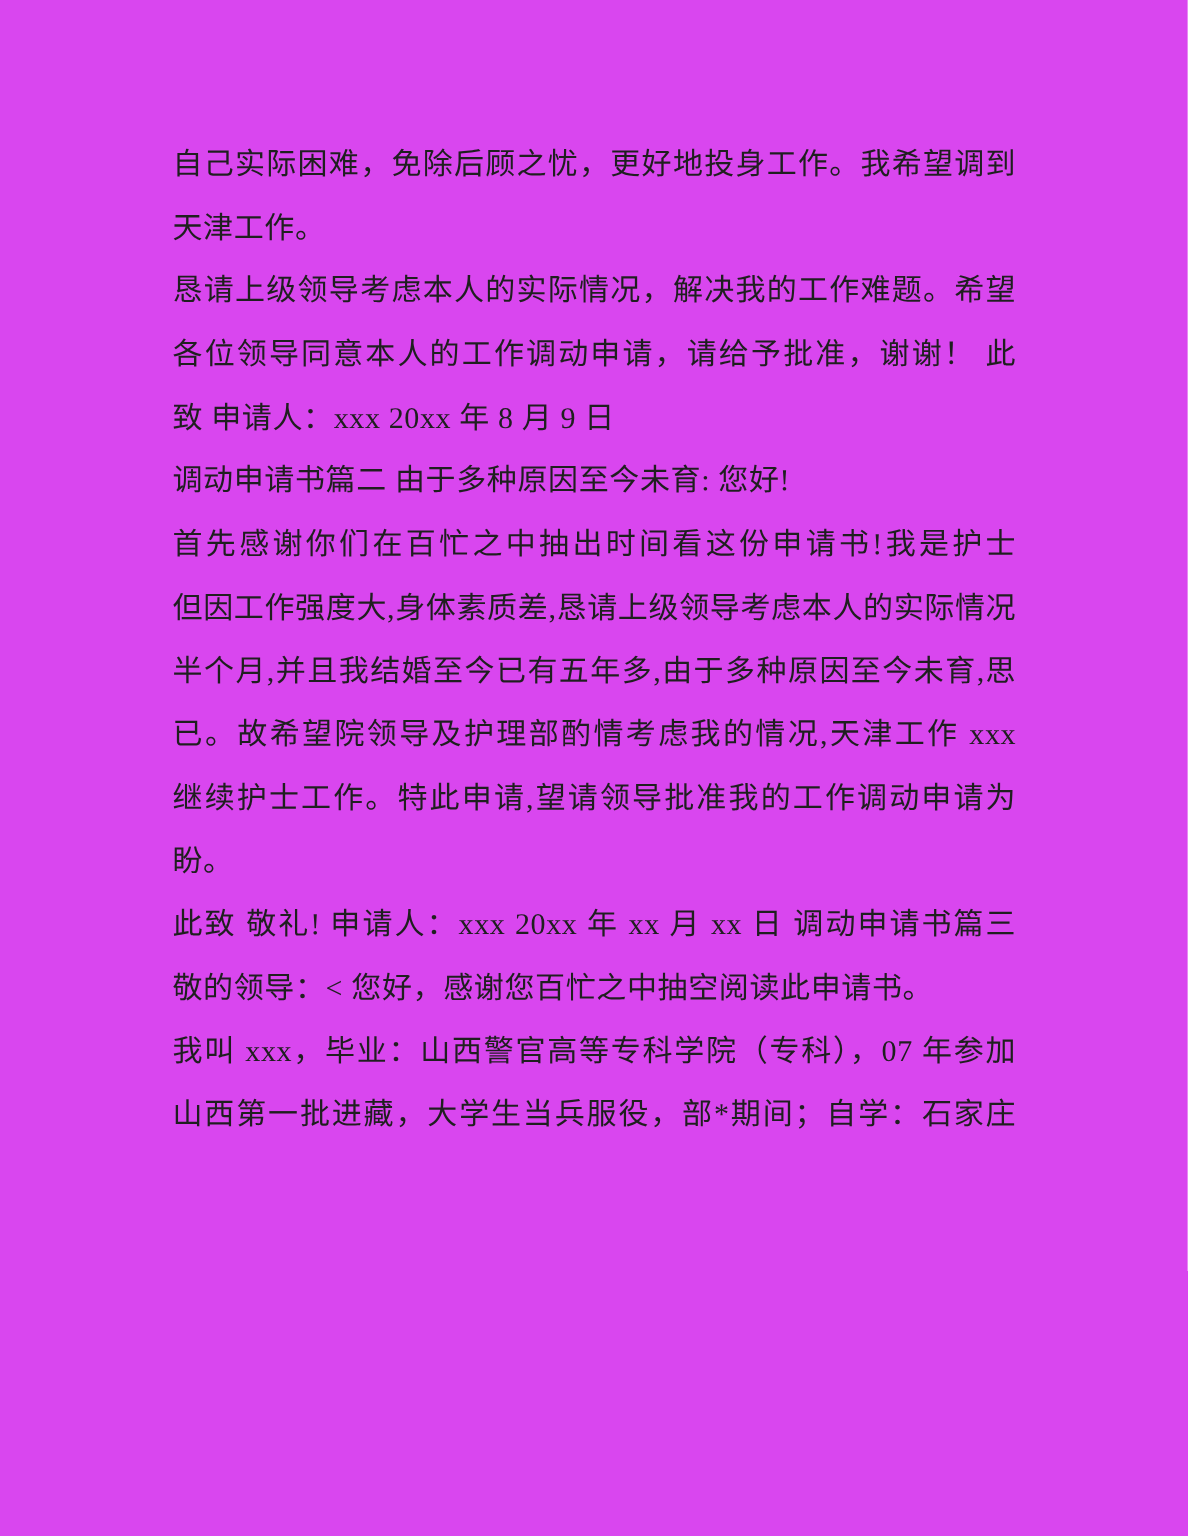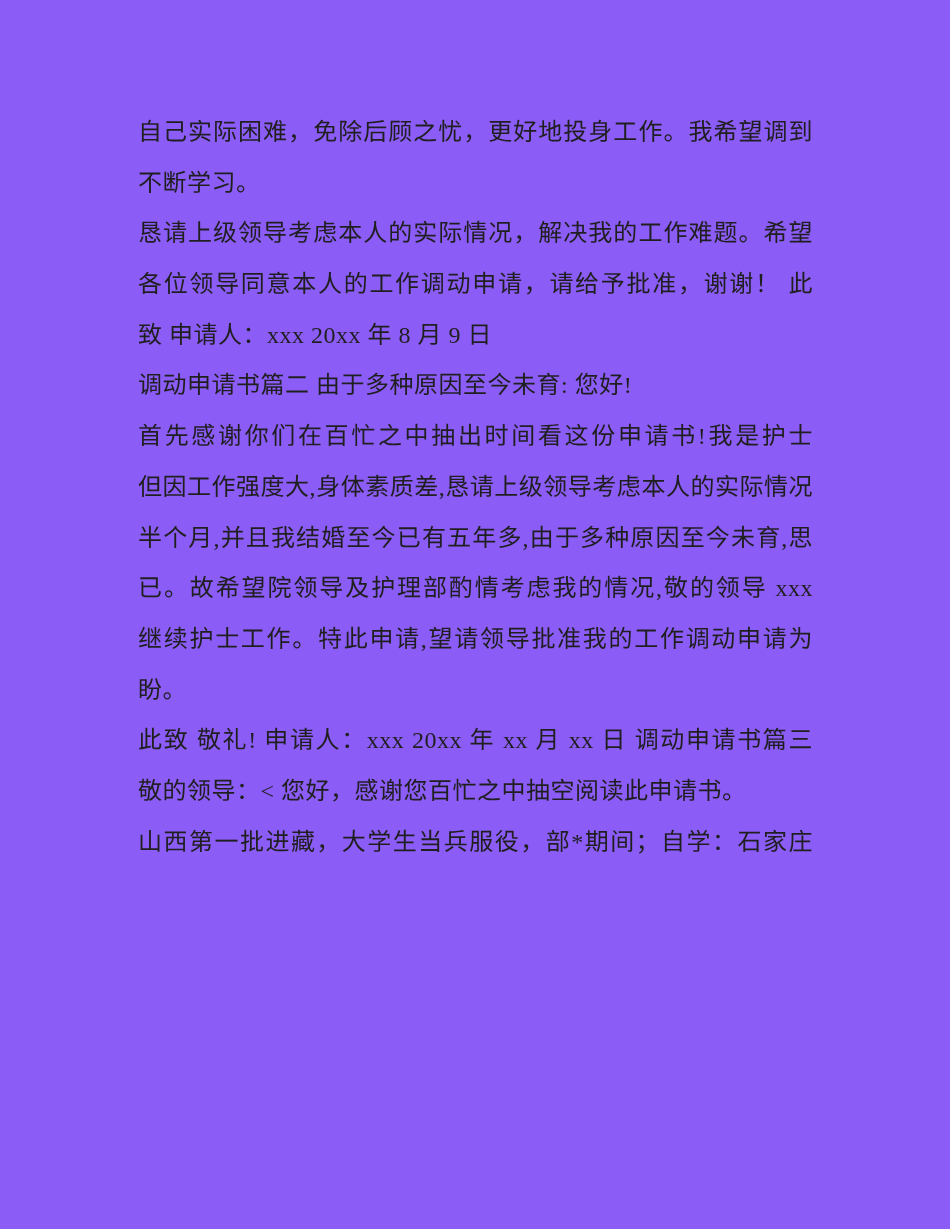--- a/index.html
+++ b/index.html
@@ -12,21 +12,21 @@
     background: #fefefe;
     font-family: "Liberation Serif", "DejaVu Serif", serif;
     color: #1f1f1f;
     overflow: hidden;
   }
   .page {
     box-sizing: border-box;
     width: 950px;
     height: 1229px;
     padding: 107px 137px 0 138px;
-    background: #8b5cf6;
+    background: #d946ef;
     overflow: hidden;
   }
   .doc-body {
     width: 675px;
   }
   .line {
     font-size: 24px;
     line-height: 50.7px;
     height: 50.7px;
     overflow: hidden;
@@ -39,28 +39,29 @@
   .line.full {
     text-align-last: justify;
   }
 </style>
 </head>
 <body>
 
 <div class="page">
   <div class="doc-body">
       <div class="line full">自己实际困难，免除后顾之忧，更好地投身工作。我希望调到</div>
-      <div class="line">不断学习。</div>
+      <div class="line">天津工作。</div>
       <div class="line full">恳请上级领导考虑本人的实际情况，解决我的工作难题。希望</div>
       <div class="line full">各位领导同意本人的工作调动申请，请给予批准，谢谢！ 此</div>
       <div class="line">致 申请人：xxx 20xx 年 8 月 9 日</div>
       <div class="line">调动申请书篇二 由于多种原因至今未育: 您好!</div>
       <div class="line full">首先感谢你们在百忙之中抽出时间看这份申请书!我是护士</div>
       <div class="line full">但因工作强度大,身体素质差,恳请上级领导考虑本人的实际情况</div>
       <div class="line full">半个月,并且我结婚至今已有五年多,由于多种原因至今未育,思</div>
-      <div class="line full">已。故希望院领导及护理部酌情考虑我的情况,敬的领导 xxx</div>
+      <div class="line full">已。故希望院领导及护理部酌情考虑我的情况,天津工作 xxx</div>
       <div class="line full">继续护士工作。特此申请,望请领导批准我的工作调动申请为</div>
       <div class="line">盼。</div>
       <div class="line full">此致 敬礼! 申请人：xxx 20xx 年 xx 月 xx 日 调动申请书篇三 尊</div>
       <div class="line">敬的领导：&lt; 您好，感谢您百忙之中抽空阅读此申请书。</div>
+      <div class="line full">我叫 xxx，毕业：山西警官高等专科学院（专科），07 年参加</div>
       <div class="line full">山西第一批进藏，大学生当兵服役，部*期间；自学：石家庄</div>
     </div>
 </div>
 
 </body></html>

